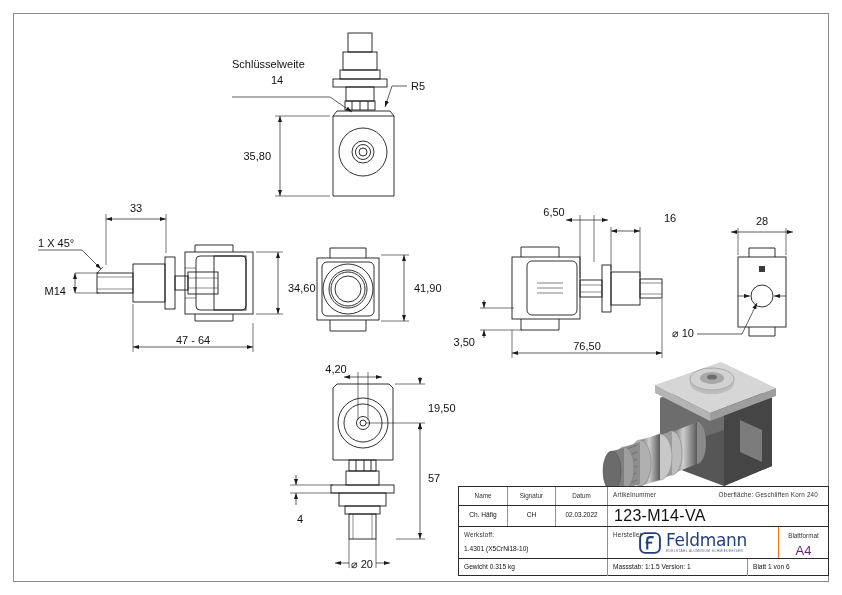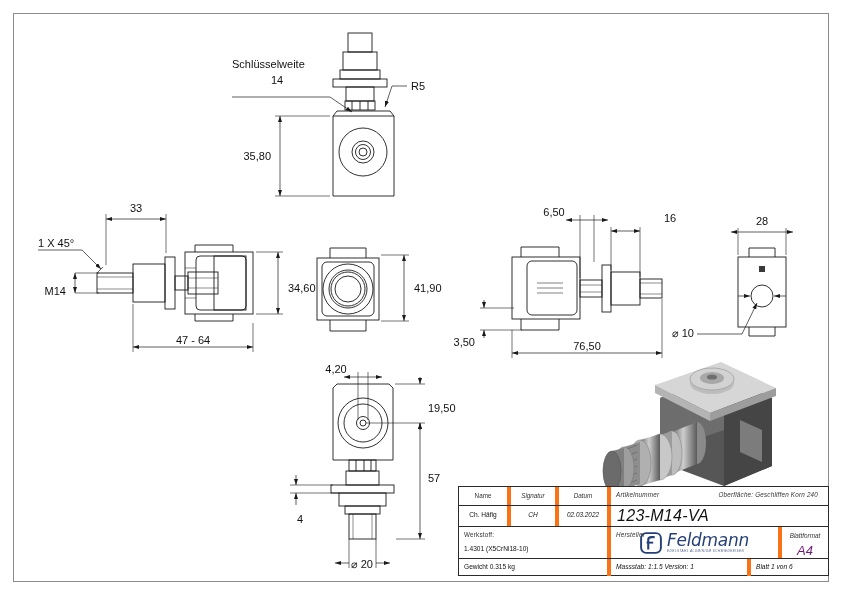--- a/index.html
+++ b/index.html
@@ -11,21 +11,21 @@
   svg.draw{position:absolute;left:0;top:0;width:842px;height:595px;}
   
   .tb{position:absolute;left:458px;top:486px;width:371px;height:90px;
       box-sizing:border-box;border:1px solid #2b2b2b;background:#fff;}
   .tb .row{display:flex;box-sizing:border-box;}
   .tb .cell{box-sizing:border-box;position:relative;}
   .r1{height:19px;}
   .r2{height:21px;}
   .r3{height:32px;justify-content:space-between;}
   .r4{height:17px;}
-  .bl{border-left:4px solid #f97316;font-style:italic;}
+  .bl{border-left:1px solid #f97316;}
   .bb{border-bottom:1px solid #2b2b2b;}
   .lab{font-size:6.3px;color:#333;letter-spacing:.2px;padding:4px 0 0 5px;display:block;}
   .val{font-size:7.2px;color:#111;padding:5px 0 0 5px;display:block;}
   .valc{font-size:7.2px;color:#111;text-align:center;padding-top:5px;display:block;}
   .labc{font-size:6.3px;color:#333;text-align:center;padding-top:5px;display:block;}
   .artnr{font-size:16px;color:#111;padding:1px 0 0 6px;display:block;letter-spacing:.3px;}
   .a4{font-size:13px;color:#701a75;text-align:center;padding-top:4px;display:block;}
   
   .logo{display:flex;align-items:center;gap:5px;justify-content:center;height:100%;}
   .logo-mark{width:22px;height:22px;flex:0 0 auto;}

